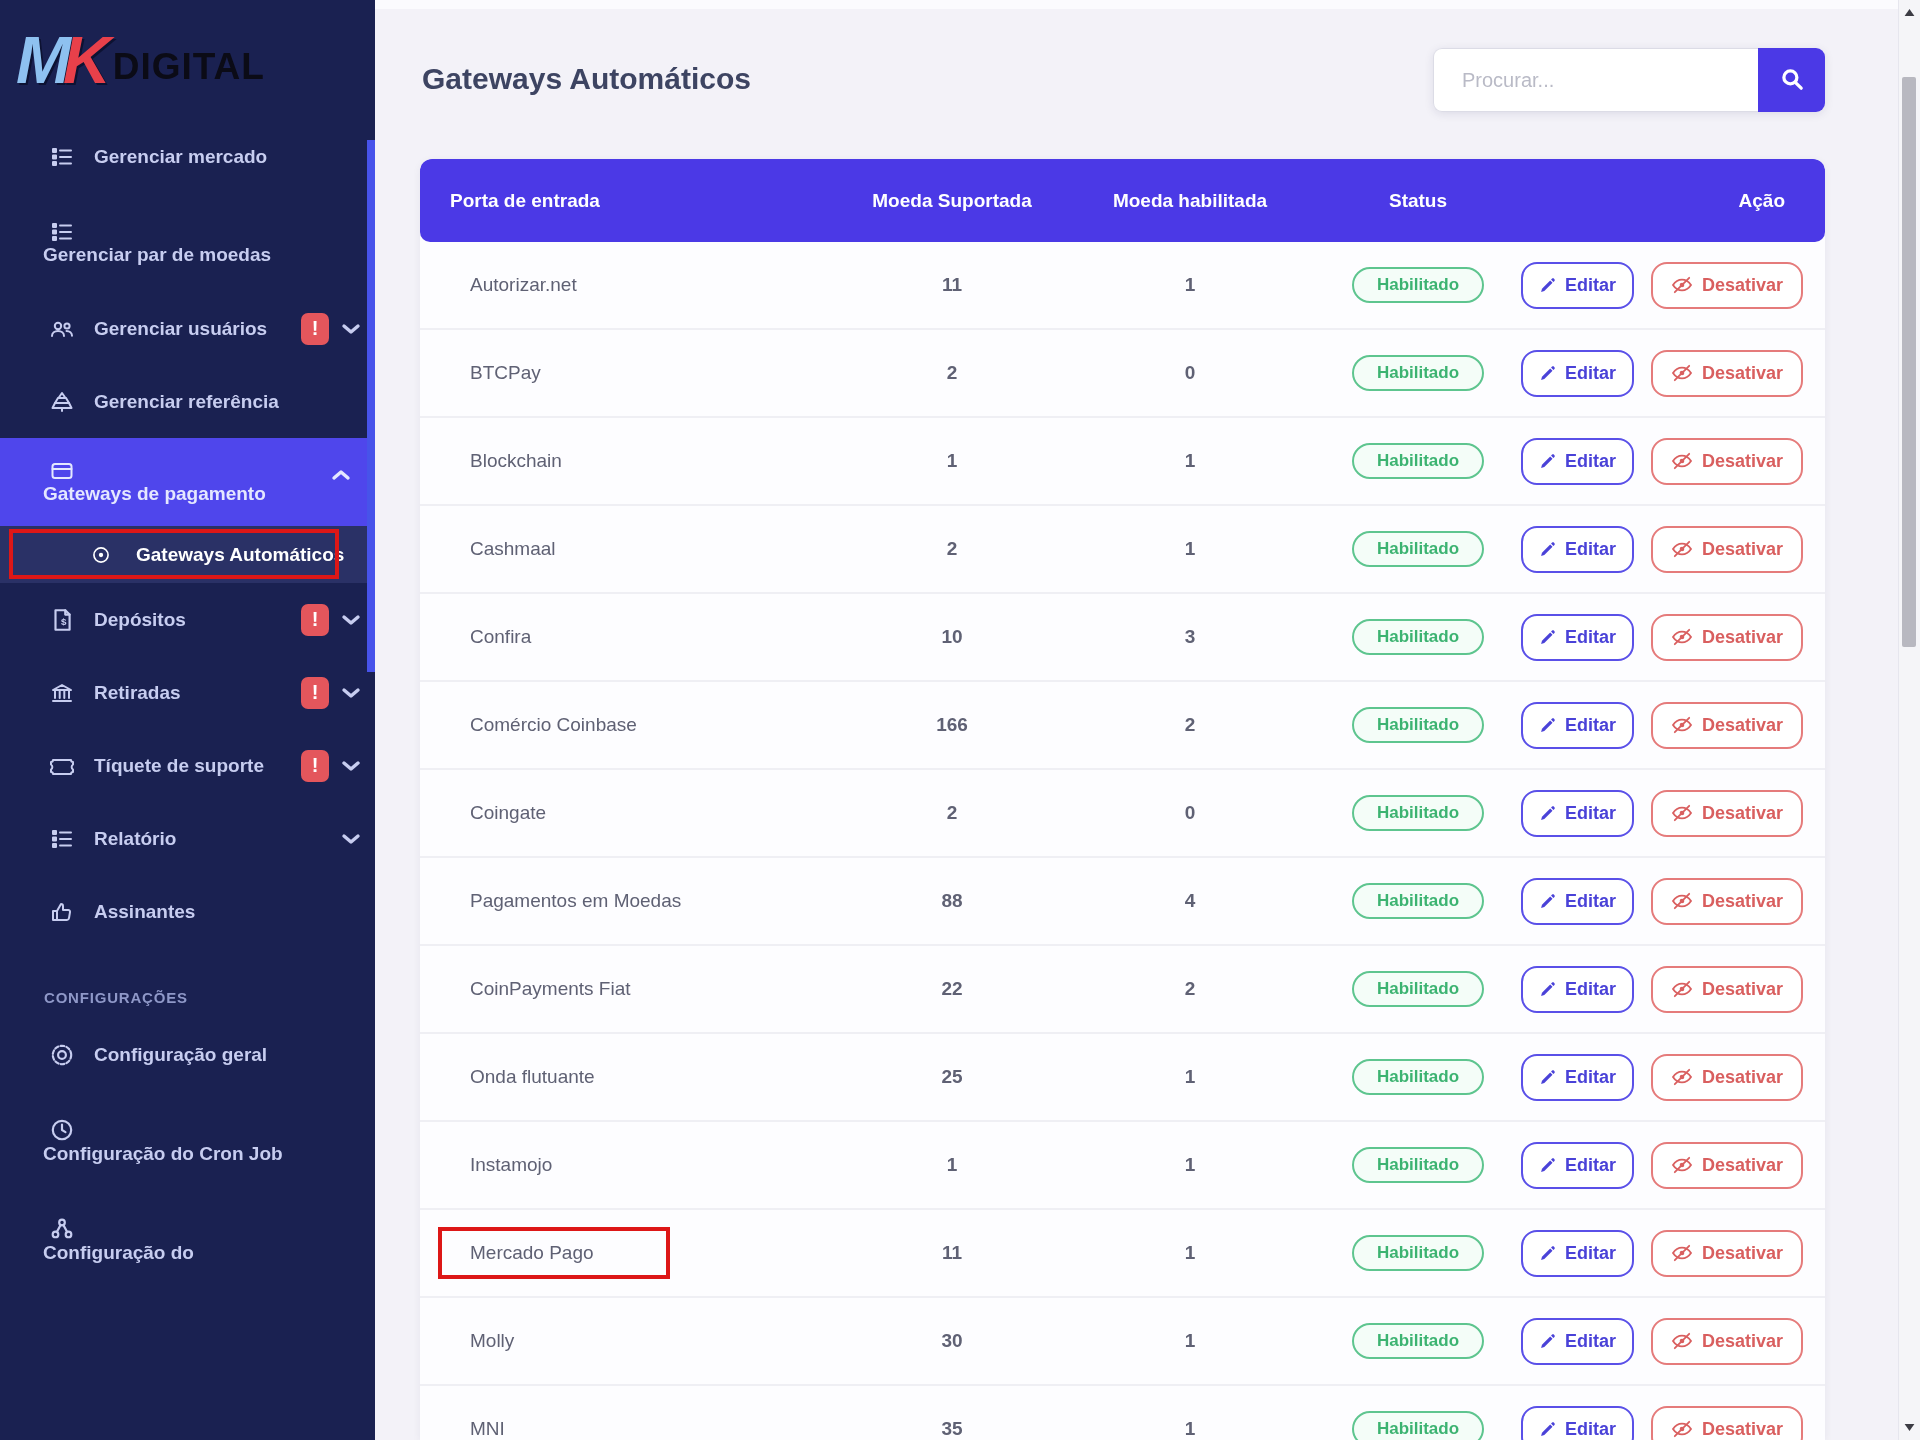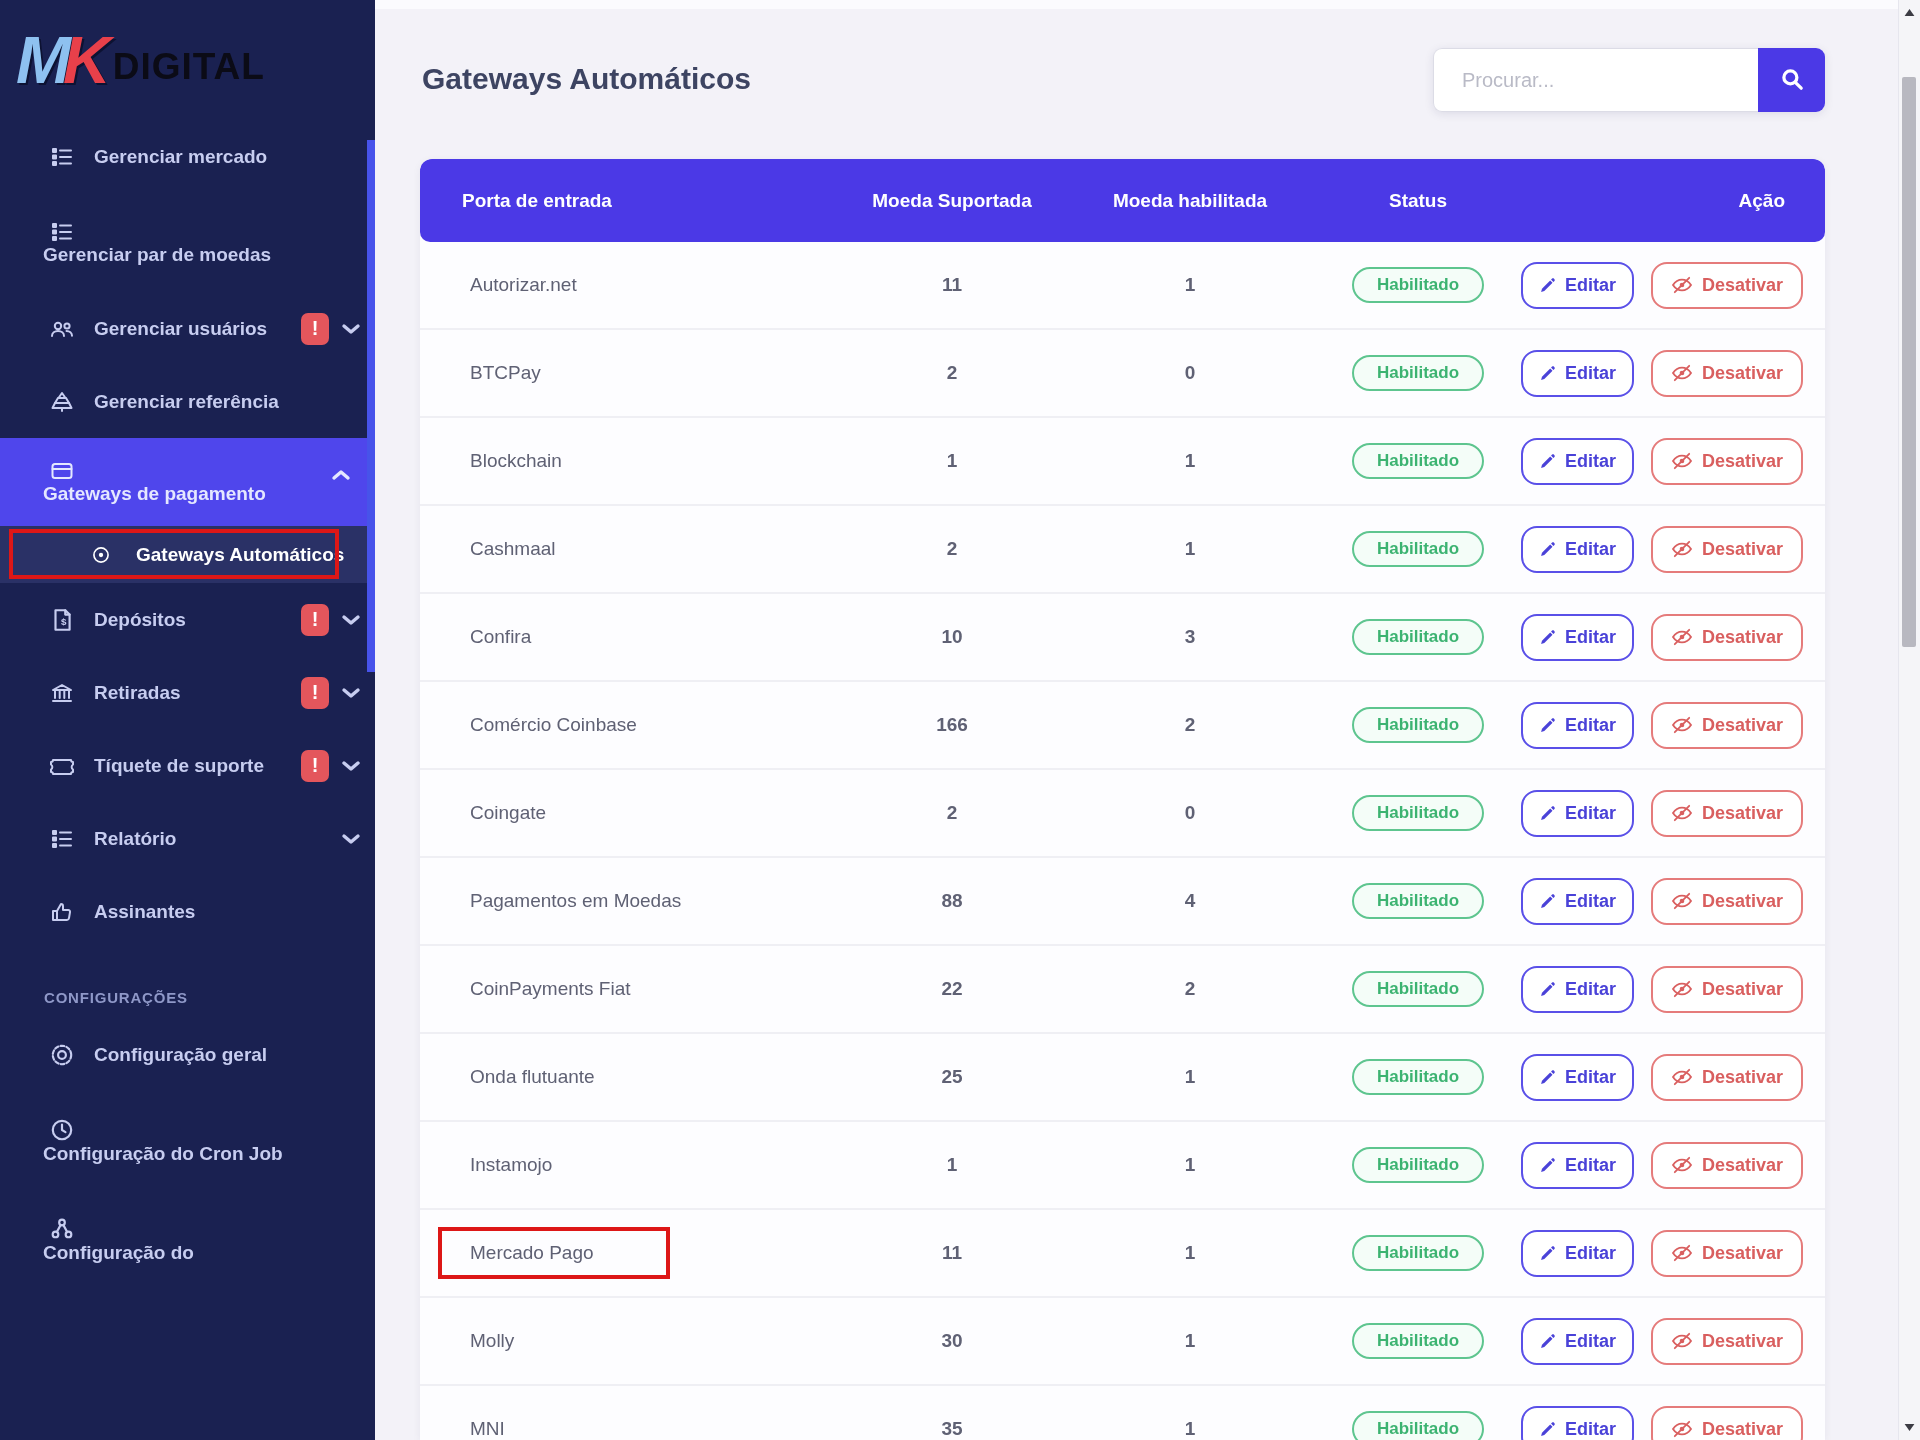--- a/index.html
+++ b/index.html
@@ -50,21 +50,21 @@
   .search input{flex:1;min-width:0;border:1px solid #dcdce6;border-right:none;border-radius:9px 0 0 9px;
     padding:0 28px;font-size:20px;color:#a21caf;background:#fff;outline:none;font-family:"Liberation Sans",sans-serif}
   .search input::placeholder{color:#b9bac6}
   .search-btn{width:67px;background:var(--accent);border:none;border-radius:0 9px 9px 0;
     display:flex;align-items:center;justify-content:center;cursor:pointer}
   
   .table{position:absolute;left:45px;right:74px;top:159px;bottom:0;background:#fdfdff;
     border-radius:12px 12px 0 0;overflow:hidden;box-shadow:0 2px 8px rgba(20,20,60,.06)}
   .grid{display:grid;grid-template-columns:440px 184px 292px 164px 1fr;align-items:center}
   .thead{height:83px;background:var(--accent);color:#fff;font-size:19px;font-weight:700;border-radius:10px}
-  .thead .h-name{padding-left:42px}
+  .thead .h-name{padding-left:30px}
   .h-center{text-align:center}
   .h-action{text-align:right;padding-right:40px}
   .trow{height:86px;border-top:2px solid #efeff4;background:#fdfdff}
   .trow:first-child{border-top:none}
   .c-name{padding-left:50px;color:#5f6174;font-size:19px;font-weight:400}
   .c-name .nm{position:relative;display:inline-block}
   .ann-name{left:-32px;top:50%;transform:translateY(-50%);width:224px;height:44px}
   .c-num{text-align:center;color:#5f6174;font-size:19px;font-weight:600}
   .c-status{display:flex;justify-content:center}
   .badge{display:inline-flex;align-items:center;justify-content:center;min-width:132px;height:36px;

